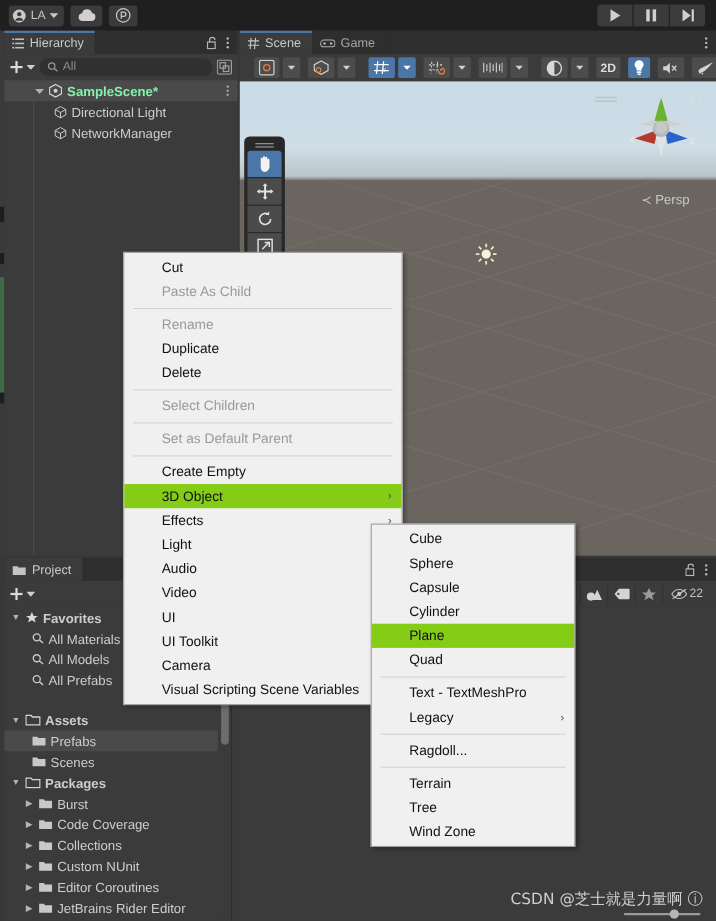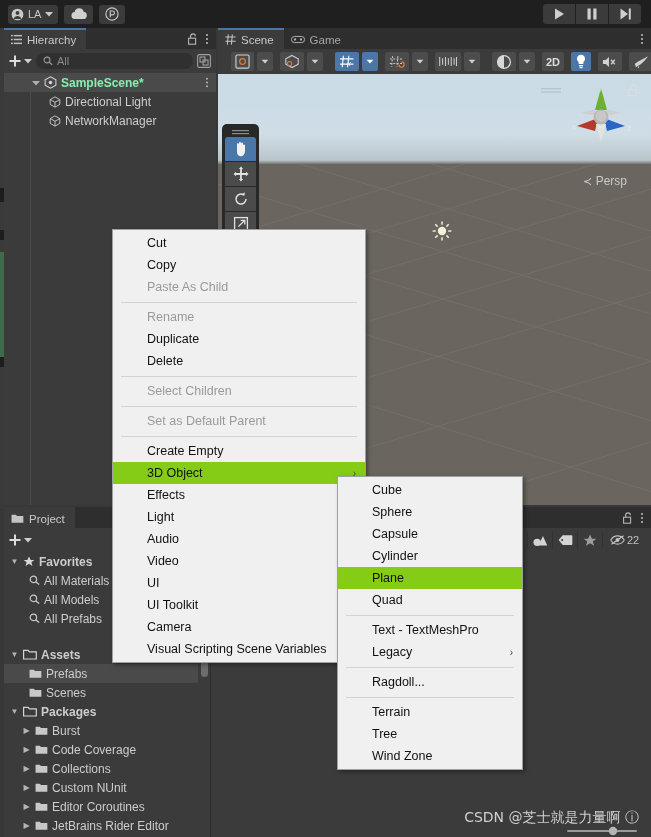--- a/index.html
+++ b/index.html
@@ -802,23 +802,20 @@
 
     <div class="pscroll" style="left:194px;top:130px;height:198px;background:#3b3b3b">
       <div class="thumb" style="top:2px;height:38px"></div>
     </div>
   </div>
 
   <div class="ctxmenu main">
     <div class="mi">
         <span>Cut</span>
       </div>
-    <div class="mi">
-        <span>Copy</span>
-      </div>
     <div class="mi dim">
         <span>Paste As Child</span>
       </div>
     <div class="msep"></div>
     <div class="mi dim">
         <span>Rename</span>
       </div>
     <div class="mi">
         <span>Duplicate</span>
       </div>

